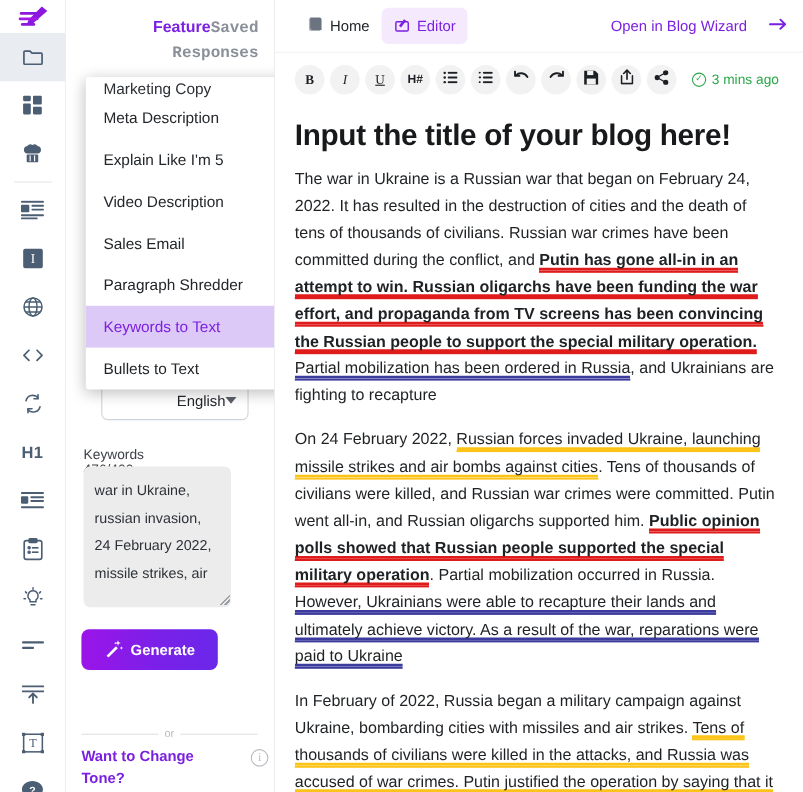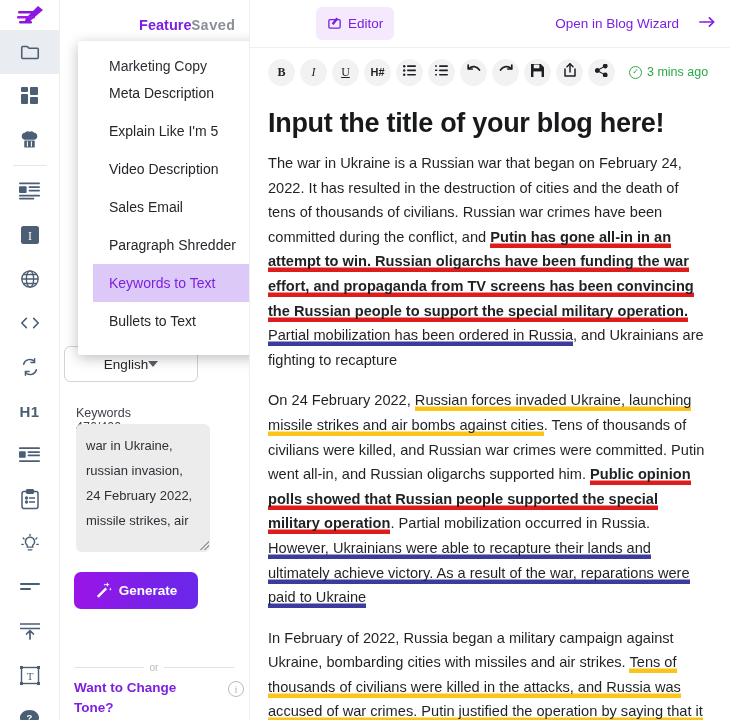--- a/index.html
+++ b/index.html
@@ -51,25 +51,25 @@
     text-align: right;
     font-size: 14.5px;
     line-height: 22px;
     font-weight: 700;
   }
   .panel-head .feat { color: #7b1fe0; }
   .panel-head .saved { color: #8a8f98; font-weight: 600; font-family: Liberation Mono, monospace; }
 
   
   .select-box {
-    position: absolute; left: 4px; top: 346px;
+    position: absolute; left: 32px; top: 346px;
     width: 134px; height: 36px;
     border: 1px solid #cfd4da; border-radius: 6px;
     background: #fff;
-    display: flex; align-items: center; justify-content: center;
+    display: flex; align-items: center; justify-content: flex-end;
     padding: 0 10px;
     font-size: 13.5px; color: #23272b;
   }
   .caret {
     width: 0; height: 0;
     border-left: 5px solid transparent;
     border-right: 5px solid transparent;
     border-top: 6px solid #5b6068;
   }
 
@@ -120,26 +120,26 @@
     width: 115px;
   }
   .info-ic {
     width: 16px; height: 16px; border: 1.4px solid #b8bcc2; border-radius: 50%;
     color: #b8bcc2; font-size: 11px; display: flex; align-items: center;
     justify-content: center; margin-top: 3px; font-family: "Liberation Serif", serif;
   }
 
   
   .dropdown {
-    position: absolute; left: 18px; top: 41px;
+    position: absolute; left: 18px; top: 70px;
     width: 224px;
     background: #fff;
     border-radius: 3px;
     box-shadow: 0 3px 14px rgba(0,0,0,.26);
-    padding: 15px;
+    padding: 0;
     z-index: 40;
     overflow: hidden;
   }
   .dd-item {
     height: 38px; display: flex; align-items: center;
     padding: 0 16px;
     font-size: 14px; color: #23272b;
     white-space: nowrap;
     cursor: pointer;
   }
@@ -150,21 +150,21 @@
   .main { flex: 1 1 auto; height: 720px; position: relative; background: #fff; overflow: hidden; }
   .topbar {
     height: 48px; display: flex; align-items: center;
     padding: 0 14px 0 18px; border-bottom: 1px solid #eef0f2;
   }
   .tab {
     display: flex; align-items: center; gap: 6px;
     height: 33px; padding: 0 11px; border-radius: 6px;
     font-size: 13.5px; color: #23272b; cursor: pointer;
   }
-  .tab.active { background: #f5e9fd; color: #7b1fe0; margin-left: 48px; }
+  .tab.active { background: #f5e9fd; color: #7b1fe0; }
   .spacer { flex: 1; }
   .wizard-link {
     color: #7b1fe0; font-size: 13.5px; font-weight: 500;
     display: flex; align-items: center; gap: 20px; cursor: pointer;
   }
 
   .toolbar {
     height: 48px; display: flex; align-items: center; gap: 5px;
     padding: 0 18px;
   }
@@ -427,20 +427,29 @@
         </div>
         <div class="dd-item">
           <span>Bullets to Text</span>
         </div>
       </div>
   </div>
 
   <div class="main">
 
     <div class="topbar">
+      <div class="tab">
+        <span>
+          <svg width="15" height="15" viewBox="0 0 16 16" fill="#6b7280">
+            <path d="M2 2h9a2 2 0 012 2v10H4a2 2 0 01-2-2z" opacity=".55"></path>
+            <path d="M3.2 1h9a2 2 0 012 2v10h-9a2 2 0 01-2-2z"></path>
+          </svg>
+        </span>
+        <span>Home</span>
+      </div>
       <div class="tab active">
         <span>
           <svg width="15" height="15" viewBox="0 0 16 16" fill="none" stroke="#7b1fe0" stroke-width="1.4">
             <rect x="2" y="5" width="12" height="9" rx="1.2"></rect>
             <path d="M5 9l5-6.4 2 1.6-5 6.4z" fill="#7b1fe0" stroke="none"></path>
           </svg>
         </span>
         <span>Editor</span>
       </div>
       <div class="spacer"></div>

